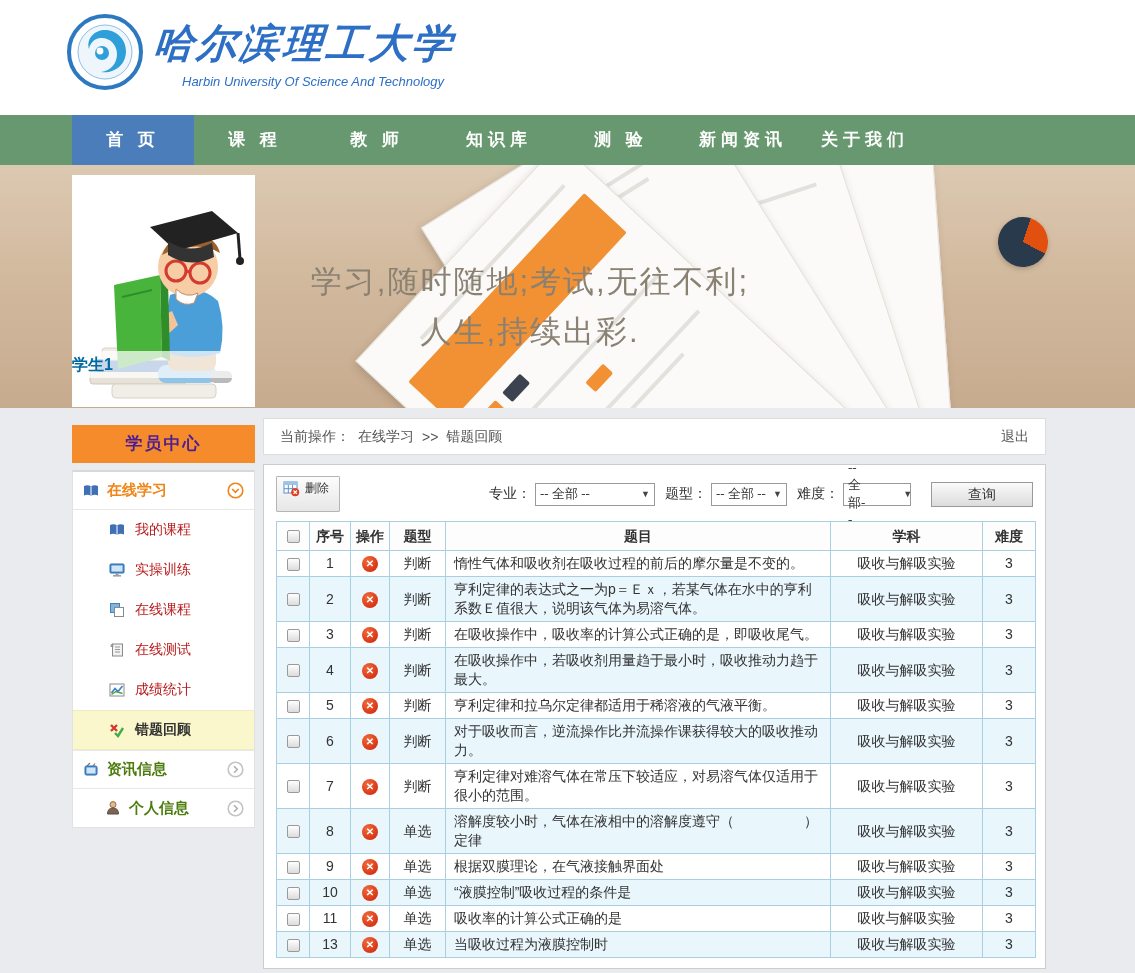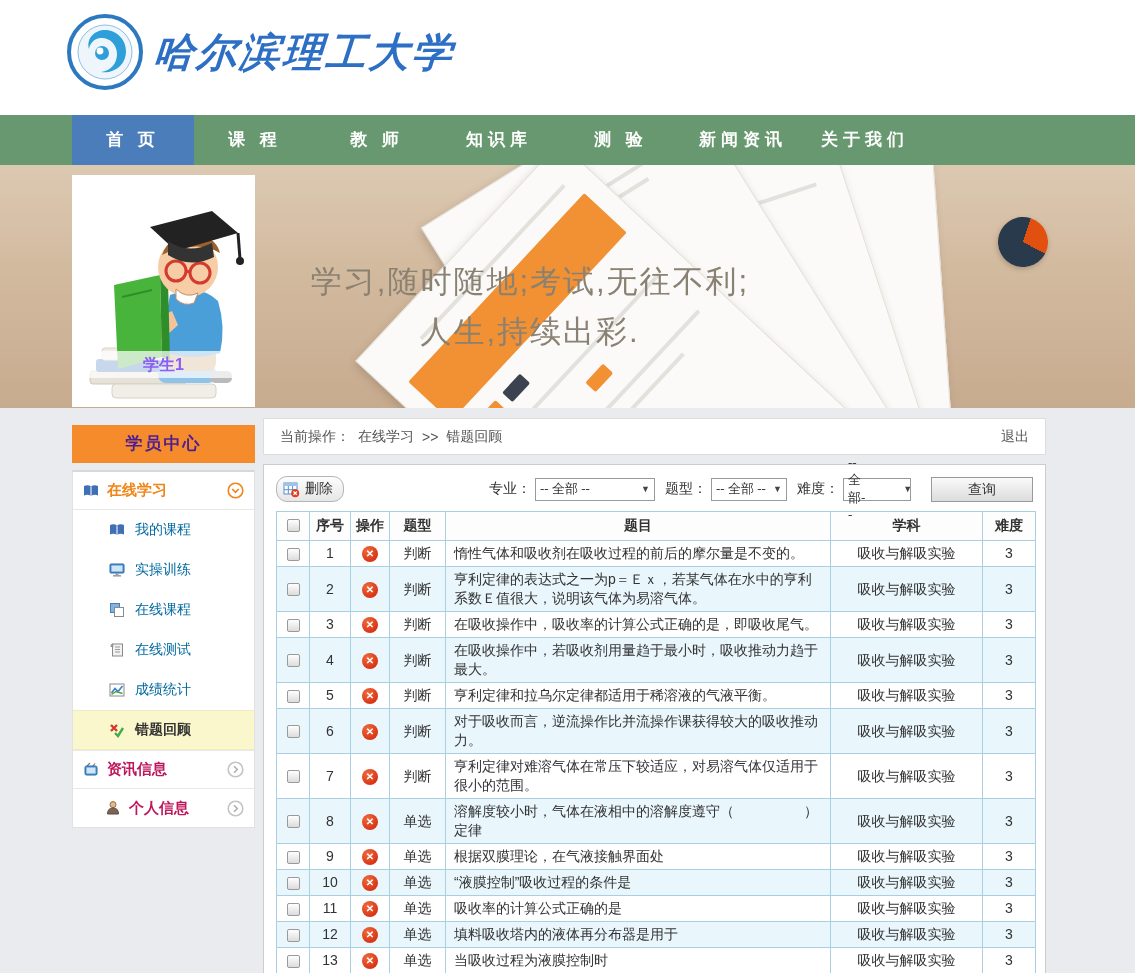--- a/index.html
+++ b/index.html
@@ -60,45 +60,45 @@
     color:#8b8173; font-size:31px; letter-spacing:2px; text-align:center;
     line-height:50px; font-weight:400;
   }
   .student-card {
     position:absolute; left:72px; top:10px; width:183px; height:232px;
     background:#fff; z-index:6;
   }
   .student-label {
     position:absolute; left:0; top:176px; width:100%; height:27px;
     background:rgba(255,255,255,.72);
-    text-align:center; line-height:27px; font-size:16px; font-weight:bold; color:#8b5cf6;
+    line-height:27px; font-size:16px; font-weight:bold; color:#0369a1;
     z-index:2;
   }
   
   .content-bg { position:absolute; top:408px; left:0; width:1135px; height:565px; background:#e9ebef; }
   
   .sidebar-header {
     position:absolute; left:72px; top:425px; width:183px; height:38px;
     background:#f68b2c; color:#4c1d95; text-align:center; line-height:38px;
     font-size:17px; font-weight:bold; letter-spacing:2px; cursor:pointer;
   }
   .sidebar-menu {
     position:absolute; left:72px; top:470px; width:183px;
     background:#fff; border:1px solid #e2e2e2; border-top:2px solid #d8d8d8;
   }
   .menu-main {
     display:flex; align-items:center; gap:8px; height:38px;
-    padding:0 10px; font-size:15px; font-weight:bold; color:#be185d;
+    padding:0 10px; font-size:15px; font-weight:bold; color:#4d7c0f;
     border-bottom:1px solid #e8e8e8; cursor:pointer;
   }
   .menu-main.active-main { color:#f08519; }
   .menu-main .chev { margin-left:auto; display:flex; }
   .menu-sub {
     display:flex; align-items:center; gap:10px; height:40px;
-    padding-left:36px; font-size:14px; color:#0369a1; cursor:pointer;
+    padding-left:36px; font-size:14px; color:#b91c1c; cursor:pointer;
   }
   .menu-sub.active-sub {
     background:#fbf7cd; font-weight:bold; color:#333;
     border-top:1px solid #f0ecc0; border-bottom:1px solid #f0ecc0;
   }
   .submenu-wrap { border-bottom:1px solid #e8e8e8; }
   .icon16 { width:16px; height:16px; display:inline-block; flex:0 0 16px; }
   
   .breadcrumb {
     position:absolute; left:263px; top:418px; width:783px; height:37px;
@@ -108,21 +108,21 @@
   .breadcrumb .logout { margin-left:auto; cursor:pointer; color:#555; }
   
   .main-panel {
     position:absolute; left:263px; top:464px; width:783px; min-height:500px;
     background:#fff; border:1px solid #ccc; padding:11px 12px 10px;
   }
   .toolbar { display:flex; align-items:center; margin-bottom:9px; }
   .btn-delete {
     display:inline-flex; align-items:center; gap:5px;
     border:1px solid #b5b5b5; background:linear-gradient(#fdfdfd,#e6e6e6);
-    padding:3px 10px 3px 6px; font-size:14px; color:#333; cursor:pointer; border-radius:11px;
+    padding:3px 10px 14px 6px; font-size:12px; color:#333; cursor:pointer; border-radius:1px;
   }
   .filters { margin-left:auto; display:flex; align-items:center; font-size:14px; color:#333; }
   .filters .flabel { margin:0 4px 0 10px; }
   .fake-select {
     border:1px solid #9a9a9a; background:#fff; height:23px;
     display:inline-flex; align-items:center; justify-content:space-between;
     padding:0 4px; font-size:13px; cursor:pointer;font-family:Liberation Serif, serif;
   }
   .fake-select .arrow { font-size:9px; color:#444; margin-left:6px; }
   .w-major { width:120px; } .w-type { width:76px; } .w-diff { width:68px;gap:32px; }
@@ -130,21 +130,21 @@
     width:102px; height:25px; margin-left:20px;
     border:1px solid #999; background:linear-gradient(#fafafa,#dcdcdc);
     text-align:center; line-height:23px; font-size:14px; color:#333; cursor:pointer;
   }
   
   table.wrong-table { border-collapse:collapse; width:759px; table-layout:fixed; }
   .wrong-table th, .wrong-table td {
     border:1px solid #a9cfe2; font-size:14px; color:#333;
     padding:3px 5px; text-align:center; line-height:19px;
   }
-  .wrong-table th { font-weight:bold; height:29px; background:#fdfdfd;font-family:Liberation Mono, monospace; }
+  .wrong-table th { font-weight:bold; height:29px; background:#fdfdfd; }
   .wrong-table tbody tr:nth-child(even) td { background:#e9f6fc; }
   .wrong-table td.q { text-align:left; padding-left:8px; }
   .cb {
     display:inline-block; width:13px; height:13px; vertical-align:middle;
     border:1px solid #9a9a9a; border-radius:2px;
     background:linear-gradient(#fefefe,#dcdcdc); cursor:pointer;
   }
   .delx {
     display:inline-block; width:16px; height:16px; border-radius:50%;
     background:radial-gradient(circle at 35% 30%, #f06a3c, #d93516 70%);
@@ -162,20 +162,21 @@
   <div class="logo">
     <svg class="emblem" width="78" height="78" viewBox="0 0 78 78">
       <circle cx="39" cy="39" r="36" fill="#ffffff" stroke="#2d79c0" stroke-width="4"></circle>
       <circle cx="39" cy="39" r="27" fill="#eef6fc" stroke="#8ebde4" stroke-width="1"></circle>
       <path d="M39 17c12 0 21 10 21 21 0 15-13 23-25 21 10-1 16-9 16-18 0-10-8-17-17-16-6 1-10 5-11 11-3-11 6-19 16-19z" fill="#2e9fd9"></path>
       <circle cx="36" cy="40" r="7" fill="#2e9fd9"></circle>
       <circle cx="34" cy="38" r="3.4" fill="#ffffff"></circle>
     </svg>
     <div class="logo-text">
       <div class="logo-cn">哈尔滨理工大学</div>
+      <div class="logo-en">Harbin University Of Science And Technology</div>
     </div>
   </div>
 </div>
 
 <div class="navbar">
   <div class="nav-inner">
       <div class="nav-item active">首 页</div>
       <div class="nav-item">课 程</div>
       <div class="nav-item">教 师</div>
       <div class="nav-item">知识库</div>
@@ -505,29 +506,20 @@
           <td><span class="cb"></span></td>
           <td>11</td>
           <td><span class="delx">✕</span></td>
           <td>单选</td>
           <td class="q">吸收率的计算公式正确的是</td>
           <td>吸收与解吸实验</td>
           <td>3</td>
         </tr>
         <tr>
           <td><span class="cb"></span></td>
-          <td>12</td>
-          <td><span class="delx">✕</span></td>
-          <td>单选</td>
-          <td class="q">填料吸收塔内的液体再分布器是用于</td>
-          <td>吸收与解吸实验</td>
-          <td>3</td>
-        </tr>
-        <tr>
-          <td><span class="cb"></span></td>
           <td>13</td>
           <td><span class="delx">✕</span></td>
           <td>单选</td>
           <td class="q">当吸收过程为液膜控制时</td>
           <td>吸收与解吸实验</td>
           <td>3</td>
         </tr>
       </tbody>
   </table>
 

